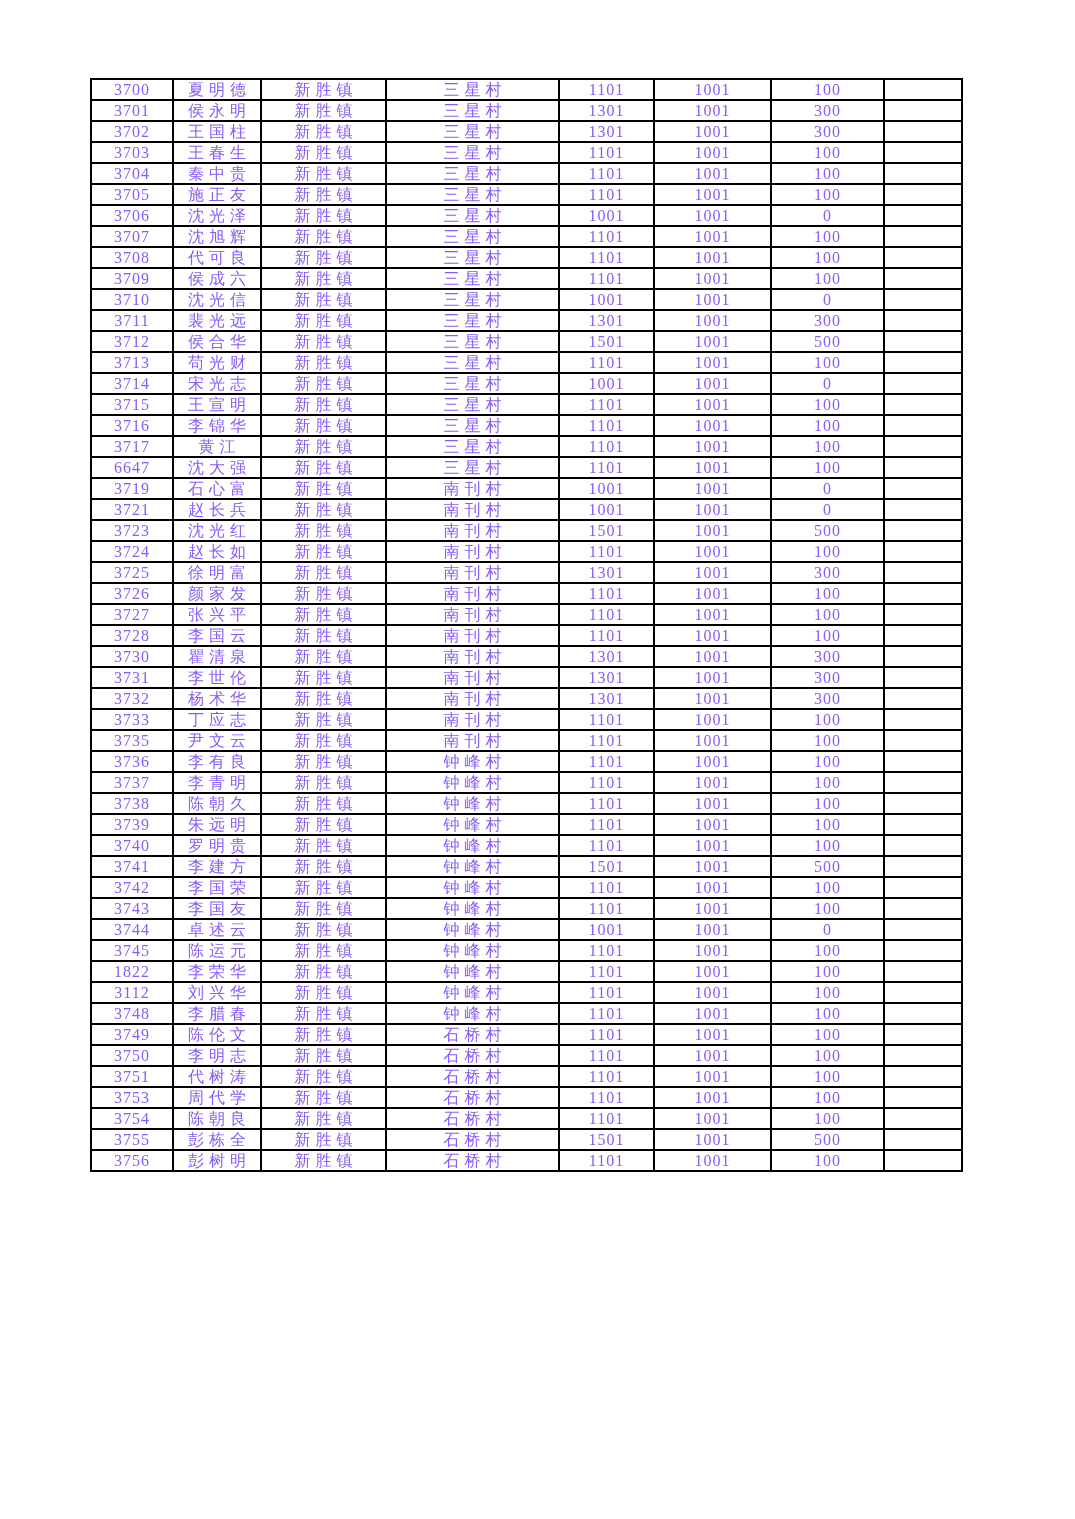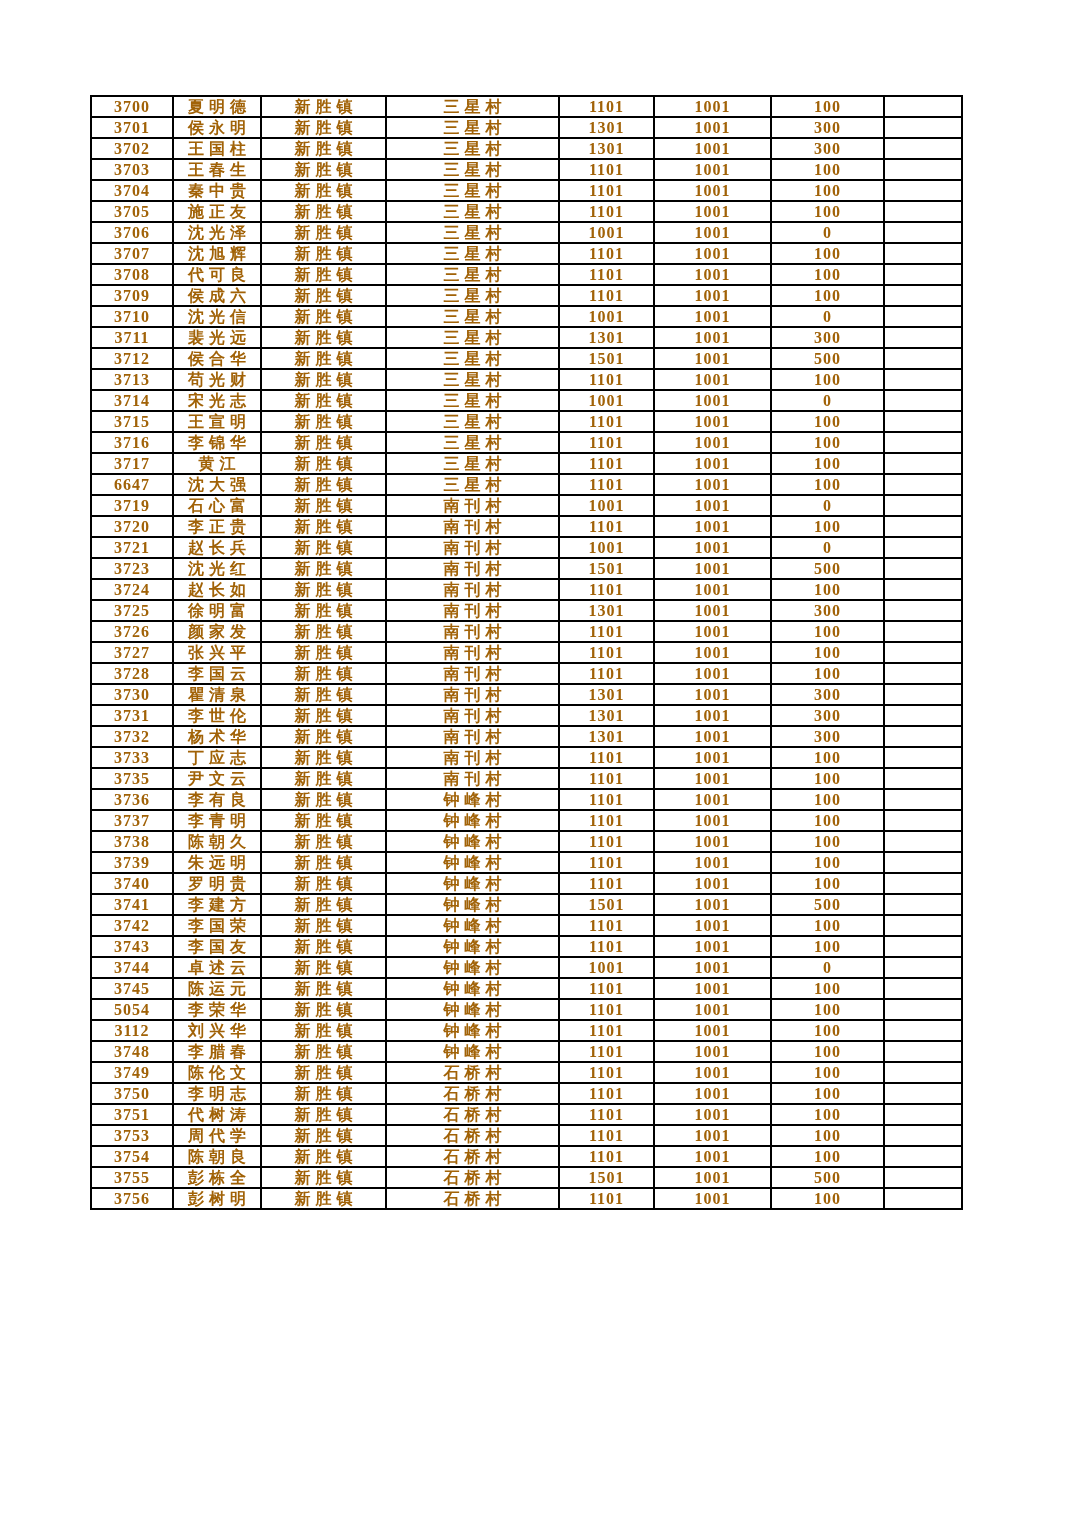--- a/index.html
+++ b/index.html
@@ -17,26 +17,25 @@
   .page {
     position: absolute;
     left: 0; top: 0;
     width: 1075px;
     height: 1519px;
     background: #ffffff;
   }
   table.roster {
     position: absolute;
     left: 90px;
-    top: 95px;
+    top: 78px;
     width: 871px;
     border-collapse: collapse;
     table-layout: fixed;
-    color: #a16207;
-    font-weight: bold;
+    color: #8b5cf6;
   }
   table.roster td {
     border: 2px solid #000000;
     height: 19px;
     padding: 0;
     text-align: center;
     vertical-align: middle;
     font-size: 16px;
     line-height: 19px;
     overflow: hidden;
@@ -270,30 +269,20 @@
           <td class="num">3719</td>
           <td class="cjk">石心富</td>
           <td class="cjk">新胜镇</td>
           <td class="cjk">南刊村</td>
           <td class="num">1001</td>
           <td class="num">1001</td>
           <td class="num">0</td>
           <td class="num"></td>
         </tr>
         <tr>
-          <td class="num">3720</td>
-          <td class="cjk">李正贵</td>
-          <td class="cjk">新胜镇</td>
-          <td class="cjk">南刊村</td>
-          <td class="num">1101</td>
-          <td class="num">1001</td>
-          <td class="num">100</td>
-          <td class="num"></td>
-        </tr>
-        <tr>
           <td class="num">3721</td>
           <td class="cjk">赵长兵</td>
           <td class="cjk">新胜镇</td>
           <td class="cjk">南刊村</td>
           <td class="num">1001</td>
           <td class="num">1001</td>
           <td class="num">0</td>
           <td class="num"></td>
         </tr>
         <tr>
@@ -500,21 +489,21 @@
           <td class="num">3745</td>
           <td class="cjk">陈运元</td>
           <td class="cjk">新胜镇</td>
           <td class="cjk">钟峰村</td>
           <td class="num">1101</td>
           <td class="num">1001</td>
           <td class="num">100</td>
           <td class="num"></td>
         </tr>
         <tr>
-          <td class="num">5054</td>
+          <td class="num">1822</td>
           <td class="cjk">李荣华</td>
           <td class="cjk">新胜镇</td>
           <td class="cjk">钟峰村</td>
           <td class="num">1101</td>
           <td class="num">1001</td>
           <td class="num">100</td>
           <td class="num"></td>
         </tr>
         <tr>
           <td class="num">3112</td>

